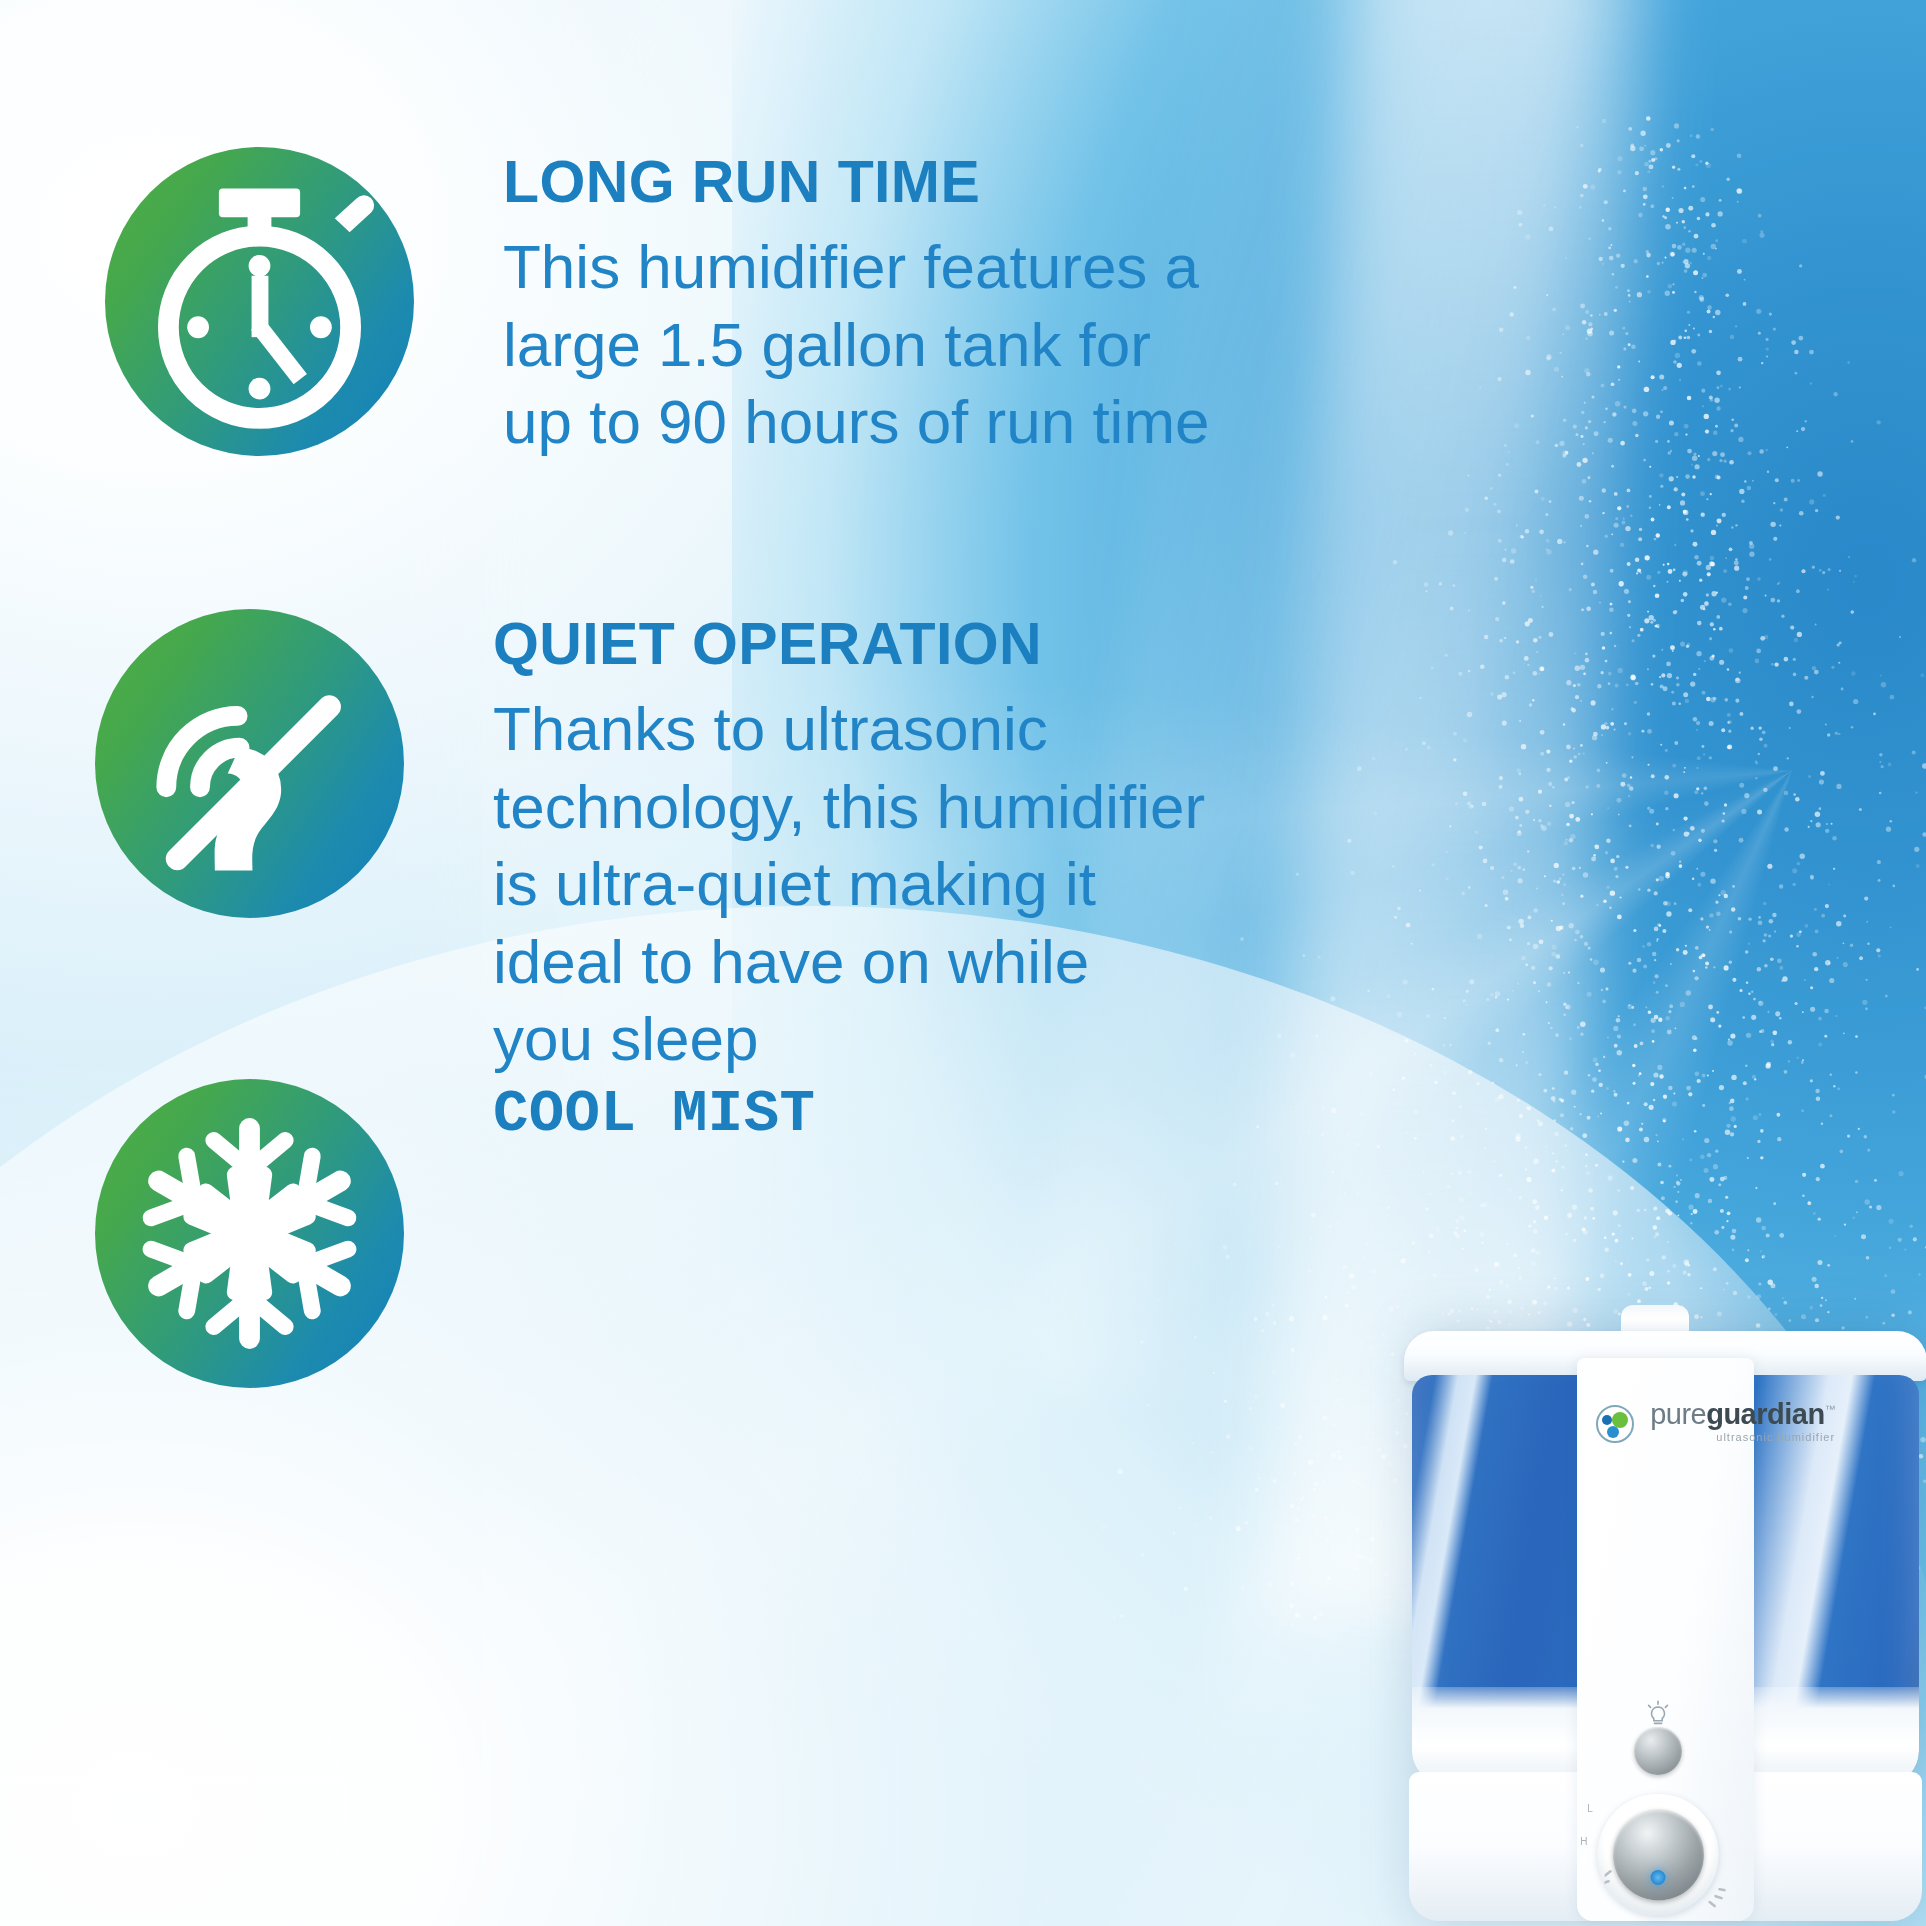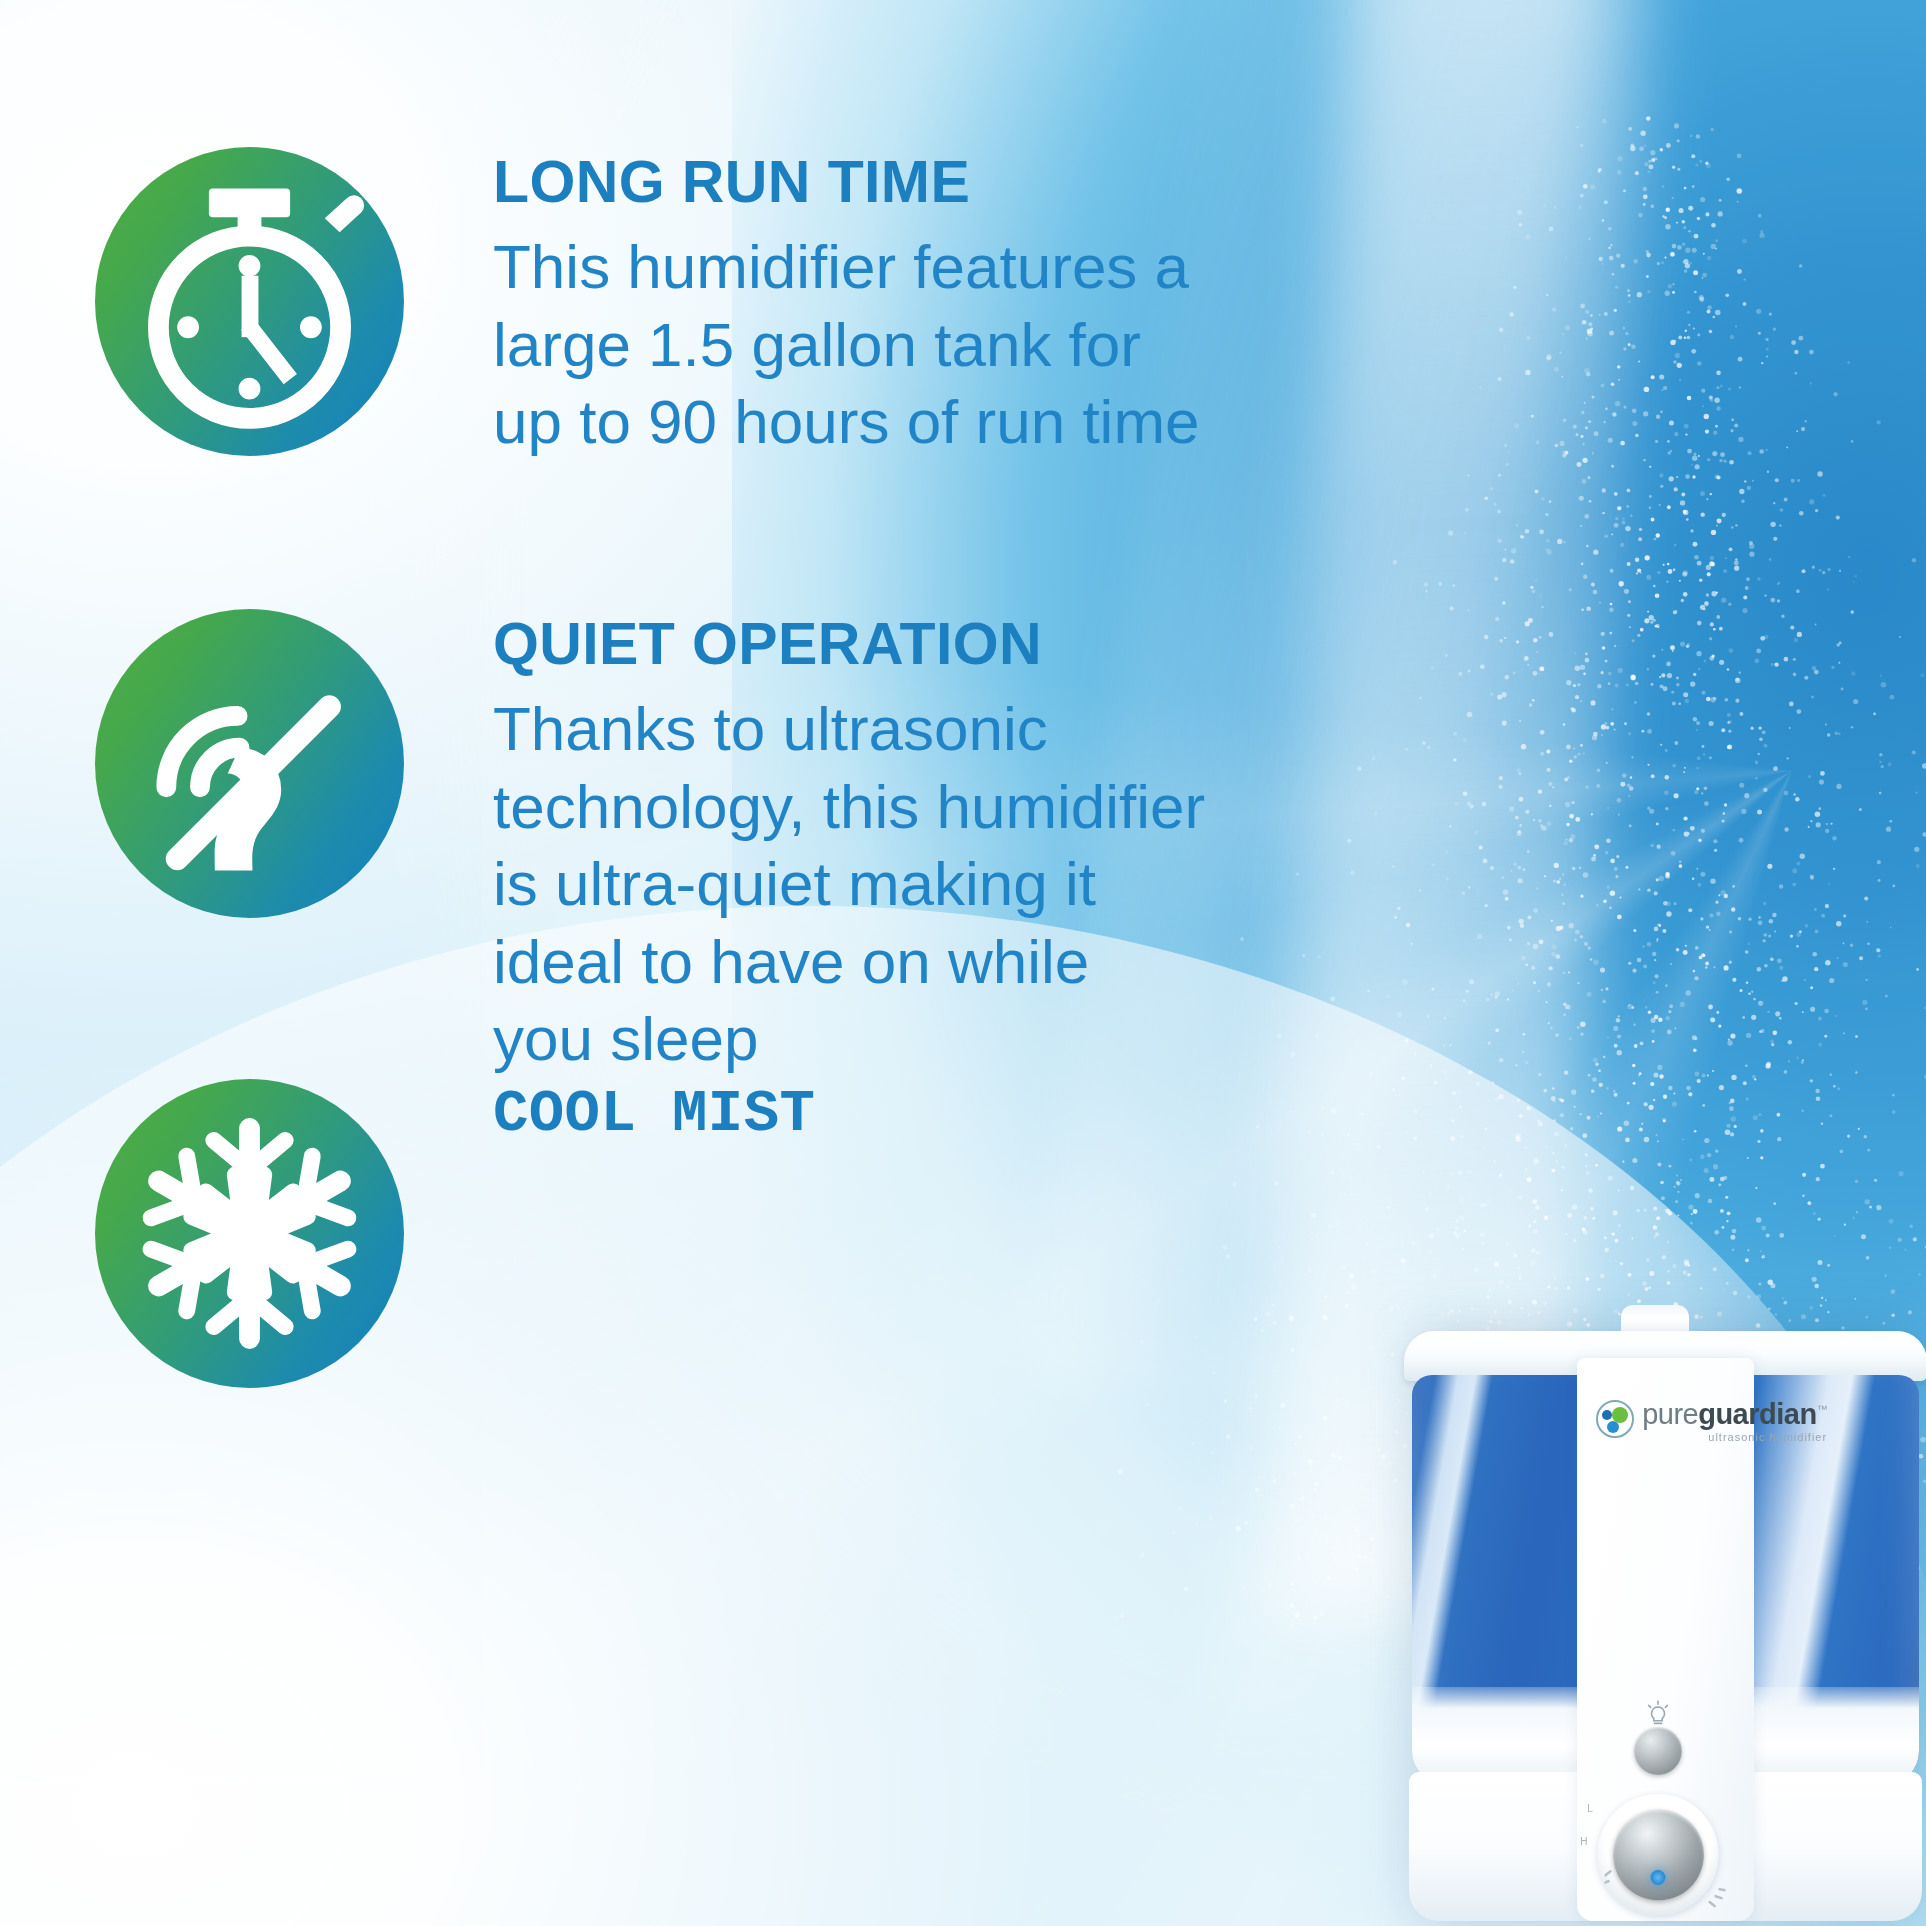--- a/index.html
+++ b/index.html
@@ -130,21 +130,21 @@
     background:linear-gradient(180deg,#ffffff 0%, #fbfdff 50%, #e4edf4 100%);
     border-radius:10px 10px 30px 30px;
   }
   .hum-panel {
     position:absolute; left:33%; top:8.5%; width:34%; height:90.5%;
     background:linear-gradient(100deg,#ffffff 0%, #fdfeff 55%, #eef4f9 100%);
     border-radius:8px 8px 16px 16px;
     box-shadow:0 0 14px rgba(40,90,140,0.10);
   }
   .logo-row {
-    position:absolute; left:11%; top:7.4%; display:flex; align-items:flex-start; gap:8px;
+    position:absolute; left:11%; top:7.4%; display:flex; align-items:flex-end; gap:16px;
   }
   .logo-mark {
     width:38px; height:38px; border-radius:50%;
     border:2.5px solid #7fa8ba; background:#ffffff; position:relative; flex:0 0 auto;
   }
   .logo-dot { position:absolute; border-radius:50%; }
   .d1 { width:16px; height:16px; background:#6bbf3f; right:4px; top:5px; }
   .d2 { width:10px; height:10px; background:#1b6fb5; left:4px; top:8px; }
   .d3 { width:12px; height:12px; background:#2a8fd0; left:9px; bottom:3px; }
   .logo-text { line-height:1; }
@@ -2467,21 +2467,21 @@
         <circle cx="658.2" cy="1324.2" r="2.45" fill="#ffffff" opacity="0.238"></circle>
         <circle cx="568.5" cy="536.2" r="2.23" fill="#ffffff" opacity="0.508"></circle>
         <circle cx="651.1" cy="1562.6" r="1.79" fill="#ffffff" opacity="0.617"></circle>
         <circle cx="834.0" cy="1052.3" r="2.25" fill="#ffffff" opacity="0.536"></circle>
       </svg>
   </div>
 </div>
 
 <div id="content">
 
-  <div class="feature" style="left:95px; top:147px;justify-content:space-between;">
+  <div class="feature" style="left:105px; top:147px;justify-content:space-between;">
     <div class="icon-circle">
       <svg viewBox="0 0 312 312" fill="none">
         <rect x="115" y="42" width="82" height="29" rx="4" fill="#fff"></rect>
         <rect x="144" y="60" width="24" height="34" fill="#fff"></rect>
         <path d="M232 72 l22 -20 a10 10 0 0 1 15 14 l-22 20 z" fill="#fff"></path>
         <circle cx="156" cy="182" r="92" stroke="#fff" stroke-width="21" fill="none"></circle>
         <circle cx="156" cy="120" r="11" fill="#fff"></circle>
         <circle cx="156" cy="244" r="11" fill="#fff"></circle>
         <circle cx="94" cy="182" r="11" fill="#fff"></circle>
         <circle cx="218" cy="182" r="11" fill="#fff"></circle>

